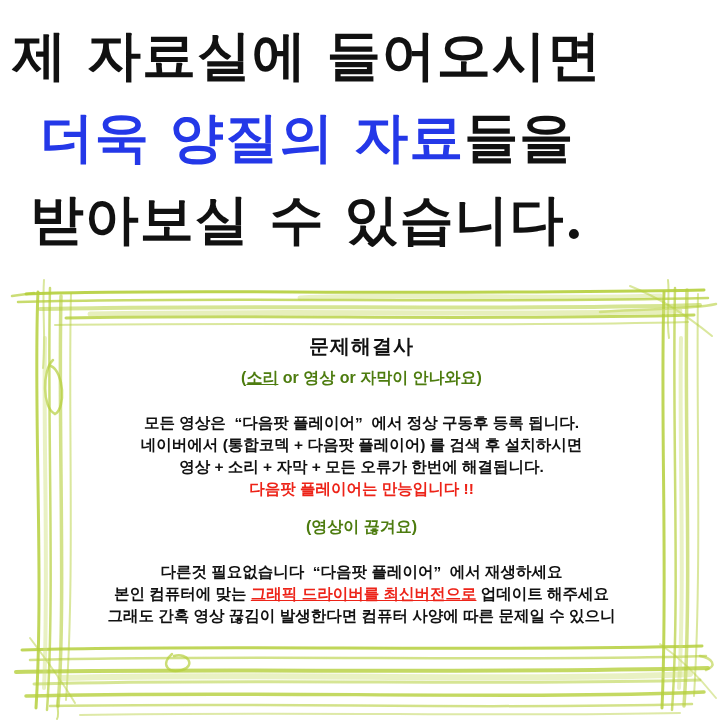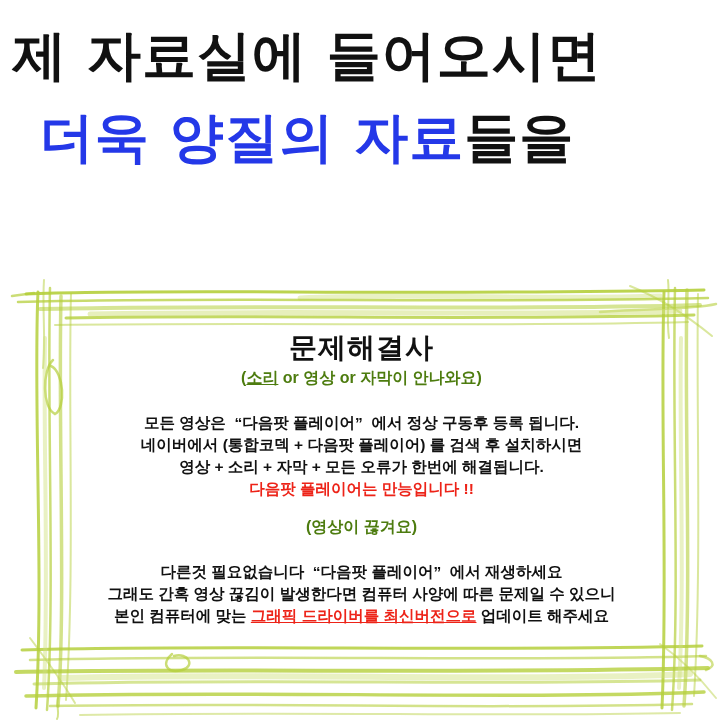--- a/index.html
+++ b/index.html
@@ -11,38 +11,39 @@
           font-family:"DejaVu Serif","Liberation Serif",serif;font-weight:bold;
           color:#111;}
   .h-line{font-size:54px;line-height:82px;letter-spacing:1px;white-space:nowrap;}
   .h-blue{color:#2438e8;}
 
   
   .frame{position:absolute;left:0;top:278px;width:723px;height:442px;}
 
   
   .box{position:absolute;top:336px;left:0;width:723px;text-align:center;color:#111;}
-  .box-title{font-size:28px;line-height:24px;font-weight:bold;letter-spacing:1px;}
+  .box-title{font-size:20px;line-height:24px;font-weight:bold;letter-spacing:1px;font-family:Liberation Mono, monospace;}
   .box-line{font-size:15.5px;line-height:17px;font-weight:bold;margin-top:5px;
             white-space:pre-wrap;}
   .sub{font-size:16px;margin-top:9px;}
   .gap-md{margin-top:28px;}
   .gap-lg{margin-top:21px;}
   .blue{color:#4d7c0f;}
   .red{color:#ed2318;}
   .u{text-decoration:underline;}
 </style>
 </head>
 <body>
 
 <div class="page">
 
   <div class="header">
     <div class="h-line">제 자료실에 들어오시면</div>
     <div class="h-line"><span class="h-blue">더욱 양질의 자료</span><span>들을</span></div>
+    <div class="h-line">받아보실 수 있습니다.</div>
   </div>
 
   <svg class="frame" viewBox="0 0 723 442" fill="none" stroke-linecap="round">
     <g stroke="#b5cf3c">
 
       <path d="M 26 16 C 160 10 400 18 704 12" stroke-width="3" opacity="0.9"></path>
       <path d="M 18 24 C 220 18 460 26 708 20" stroke-width="2.5" opacity="0.75"></path>
       <path d="M 40 31 C 240 26 500 33 700 27" stroke-width="4" opacity="0.55"></path>
       <path d="M 66 40 C 260 36 480 43 694 37" stroke-width="3" opacity="0.8"></path>
       <path d="M 55 47 C 250 44 520 49 688 44" stroke-width="2" opacity="0.5"></path>
@@ -91,17 +92,17 @@
     <div class="box-line sub blue"><span>(</span><span class="u">소리</span><span> or 영상 or 자막이 안나와요)</span></div>
 
     <div class="box-line gap-md">모든 영상은  “다음팟 플레이어”  에서 정상 구동후 등록 됩니다.</div>
     <div class="box-line">네이버에서 (통합코덱 + 다음팟 플레이어) 를 검색 후 설치하시면</div>
     <div class="box-line">영상 + 소리 + 자막 + 모든 오류가 한번에 해결됩니다.</div>
 
     <div class="box-line red">다음팟 플레이어는 만능입니다 !!</div>
 
     <div class="box-line sub blue gap-lg">(영상이 끊겨요)</div>
     <div class="box-line gap-md">다른것 필요없습니다  “다음팟 플레이어”  에서 재생하세요</div>
+    <div class="box-line"><span>본인 컴퓨터에 맞는 </span><span class="red u">그래픽 드라이버를 최신버전으로</span><span> 업데이트 해주세요</span></div>
     <div class="box-line">그래도 간혹 영상 끊김이 발생한다면 컴퓨터 사양에 따른 문제일 수 있으니</div>
-    <div class="box-line"><span>본인 컴퓨터에 맞는 </span><span class="red u">그래픽 드라이버를 최신버전으로</span><span> 업데이트 해주세요</span></div>
   </div>
 
 </div>
 
 </body></html>

